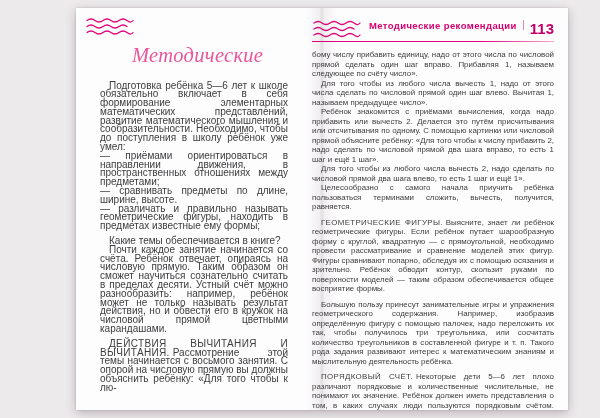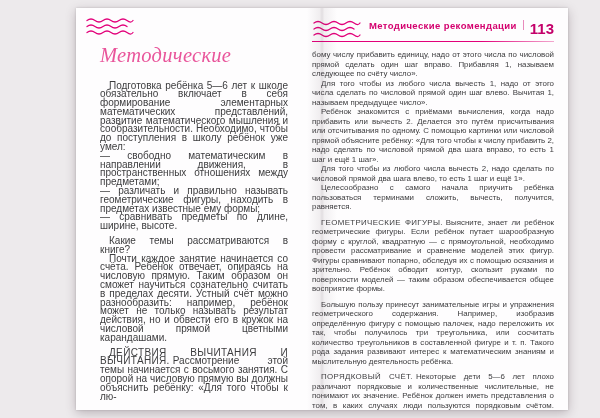--- a/index.html
+++ b/index.html
@@ -27,21 +27,21 @@
   .page.right { width: 268px; padding: 12px 14px 8px 12px; }
 
   .squiggle { stroke: #e2007a; fill: none; stroke-width: 1.25; stroke-linecap: round; }
   .left-squiggle { position: absolute; left: 9px; top: 9px; }
 
   .heading {
     margin-top: 36px; margin-bottom: 15px;
     font-family: "Liberation Serif", serif;
     font-style: italic; font-weight: normal;
     font-size: 20.5px; line-height: 22.5px;
-    color: #e9559b; letter-spacing: .3px;
+    color: #e9559b; letter-spacing: .3px; margin-left: 32px;
   }
 
   .body {
     font-size: 10px; line-height: 8.8px;
     color: #3c3c3e; text-align: justify;
   }
   .page.right .body { font-size: 7.9px; line-height: 9.5px; margin-top: 8px; }
   .body p { margin: 0; }
   .body p.indent { text-indent: 9px; }
   .body p.gap { margin-top: 6px; }
@@ -75,24 +75,24 @@
     <svg class="squiggle left-squiggle" width="50" height="20" viewBox="0 0 50 20">
       <path d="M2 3.5 Q6 .5 10 3.5 T18 3.5 T26 3.5 T34 3.5 T42 3.5 T48 3.5"></path>
       <path d="M2 9.5 Q6 6.5 10 9.5 T18 9.5 T26 9.5 T34 9.5 T42 9.5"></path>
       <path d="M2 15.5 Q6 12.5 10 15.5 T18 15.5 T26 15.5 T34 15.5 T42 15.5 T48 15.5"></path>
     </svg>
 
     <h1 class="heading"><span>Методические</span><br></h1>
 
     <div class="body">
       <p class="indent">Подготовка ребёнка 5—6 лет к школе обязательно включает в себя формирование элементарных математических представлений, развитие математического мышления и сообразительности. Необходимо, чтобы до поступления в школу ребёнок уже умел:</p>
-      <p>— свободно математическим в направлении движения, в пространственных отношениях между предметами;</p>
+      <p>— приёмами ориентироваться в направлении движения, в пространственных отношениях между предметами;</p>
+      <p>— сравнивать предметы по длине, ширине, высоте.</p>
       <p>— различать и правильно называть геометрические фигуры, находить в предметах известные ему формы;</p>
-      <p>— сравнивать предметы по длине, ширине, высоте.</p>
-      <p class="indent gap">Какие темы рассматриваются в книге?</p>
+      <p class="indent gap">Какие темы обеспечивается в книге?</p>
       <p class="indent">Почти каждое занятие начинается со счёта. Ребёнок отвечает, опираясь на числовую прямую. Таким образом он сможет научиться сознательно считать в пределах десяти. Устный счёт можно разнообразить: например, ребёнок может не только называть результат действия, но и обвести его в кружок на числовой прямой цветными карандашами.</p>
       <p class="indent gap"><span class="runin">ДЕЙСТВИЯ ВЫЧИТАНИЯ И ВЫЧИТАНИЯ.</span><span>Рассмотрение этой темы начинается с восьмого занятия. С опорой на числовую прямую вы должны объяснить ребёнку: «Для того чтобы к лю-</span></p>
     </div>
   </section>
 
   <section class="page right">
     <header class="running-header">
       <svg class="squiggle" width="50" height="18" viewBox="0 0 50 18">
         <path d="M2 3 Q6 0 10 3 T18 3 T26 3 T34 3 T42 3 T48 3"></path>
         <path d="M2 9 Q6 6 10 9 T18 9 T26 9 T34 9 T42 9"></path>

